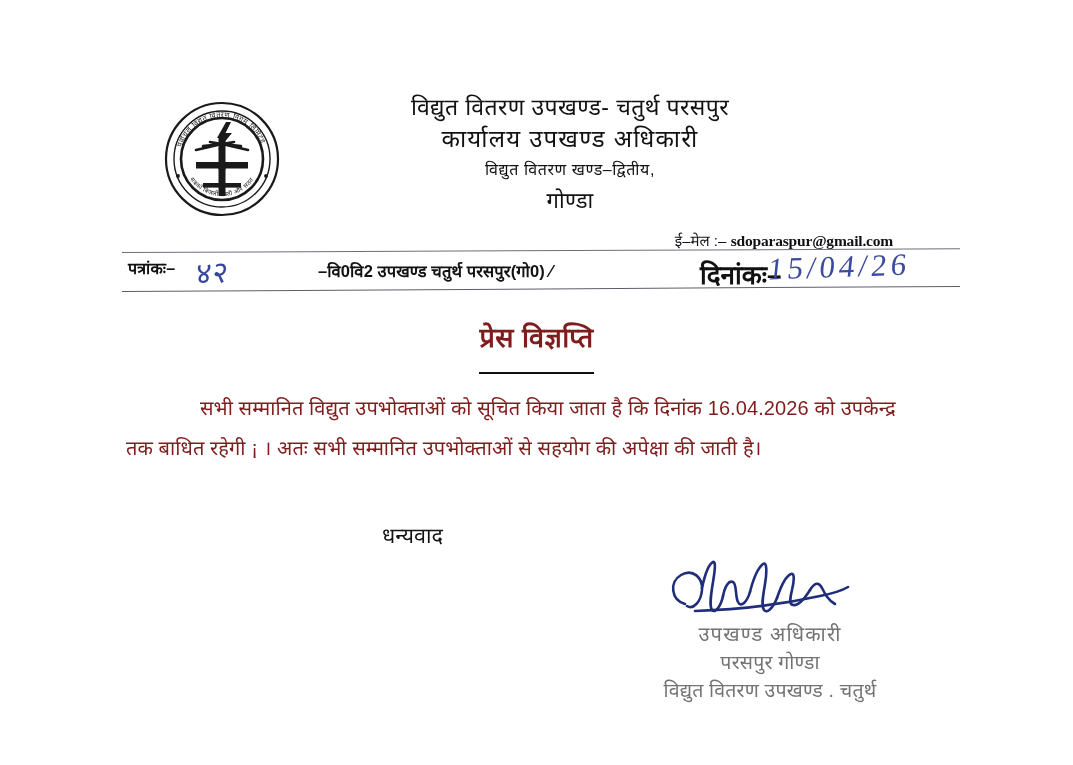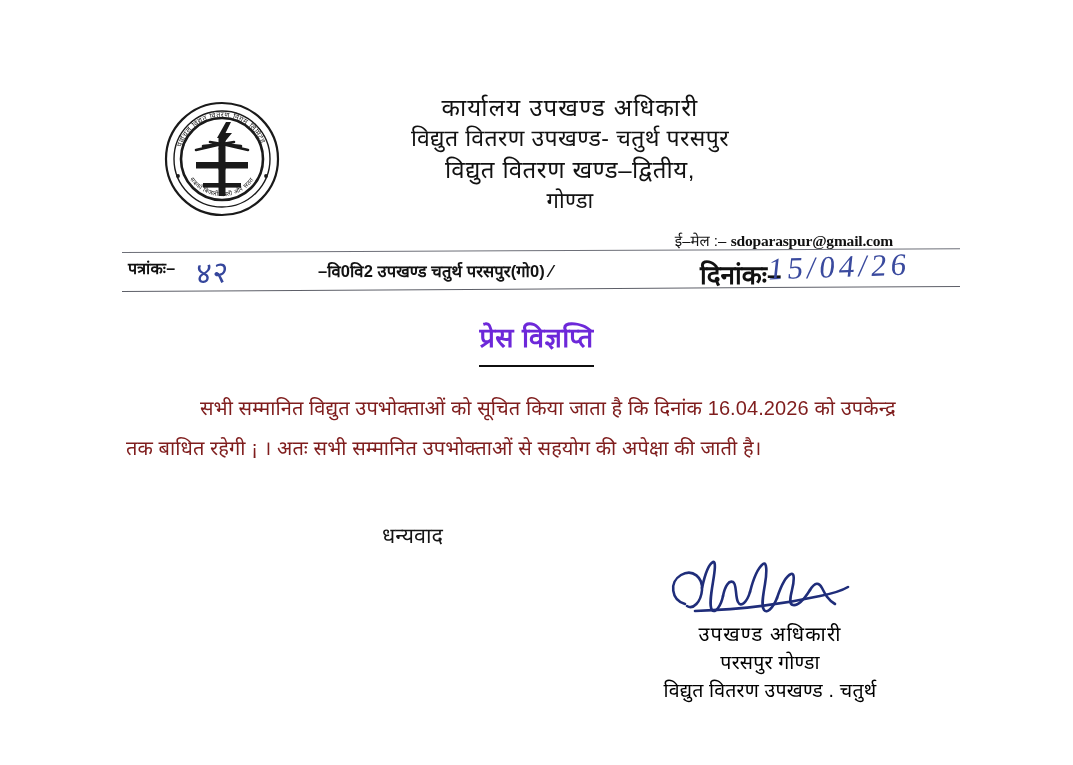--- a/index.html
+++ b/index.html
@@ -52,21 +52,21 @@
   .org-line {
     font-family: "Liberation Sans", "DejaVu Sans", sans-serif;
     font-size: 23px;
     line-height: 31px;
     color: #121212;
     letter-spacing: 0.3px;
     white-space: nowrap;
   }
   .org-line.l1 { font-size: 24px; letter-spacing: 1.2px; }
   .org-line.l2 { font-size: 23px; letter-spacing: 0.4px; }
-  .org-line.l3 { font-size: 24px; letter-spacing: 0.6px; text-align: center; }
+  .org-line.l3 { font-size: 16px; letter-spacing: 0.6px; text-align: center; }
   .org-line.l4 { font-size: 22px; }
 
   .email-row {
     position: absolute;
     left: 0;
     top: 138px;
     width: 1073px;
     text-align: right;
     padding-right: 180px;
     box-sizing: border-box;
@@ -157,23 +157,23 @@
   .doc-title {
     position: absolute;
     left: 0;
     top: 318px;
     width: 1073px;
     text-align: center;
   }
   .doc-title span {
     font-size: 27px;
     font-weight: 700;
-    color: #6d28d9;
+    color: #7f1d1d;
     border-bottom: 2.4px solid #0f0f0f;
-    padding-bottom: 12px;
+    padding-bottom: 19px;
     letter-spacing: 0.5px;
     margin-top: 13px;
   }
 
   
   .body-block {
     position: absolute;
     left: 126px;
     top: 388px;
     width: 838px;
@@ -205,21 +205,21 @@
   }
   .signature-mark {
     width: 230px;
     height: 78px;
     margin: 0 auto -6px auto;
     display: block;
   }
   .sign-line {
     font-size: 19.5px;
     line-height: 28px;
-    color: #000000;
+    color: #737373;
     white-space: nowrap;
     letter-spacing: 0.2px;
   }
   .sign-line.desig { font-size: 20px; letter-spacing: 1.2px; }
 </style>
 </head>
 <body>
 
 <div class="page">
 
@@ -248,22 +248,22 @@
 
         <path d="M59 44 L33 50 M59 44 L40 46 M59 44 L47 42 M59 44 L71 42 M59 44 L78 46 M59 44 L85 50" stroke="#1a1a1a" stroke-width="2.6" fill="none" stroke-linecap="round"></path>
         <path d="M59 44 L59 36" stroke="#1a1a1a" stroke-width="2.6"></path>
 
         <path d="M63 22 L54 38 L60 38 L55 50 L69 33 L62.5 33 L68 22 Z" fill="#1a1a1a"></path>
         <circle cx="59" cy="68" r="3.6" fill="#1a1a1a"></circle>
       </svg>
     </div>
 
     <div class="org-lines">
+      <div class="org-line l2">विद्युत वितरण  उपखण्ड- चतुर्थ परसपुर</div>
       <div class="org-line l1">कार्यालय  उपखण्ड अधिकारी</div>
-      <div class="org-line l2">विद्युत वितरण  उपखण्ड- चतुर्थ परसपुर</div>
       <div class="org-line l3">विद्युत  वितरण  खण्ड–द्वितीय,</div>
       <div class="org-line l4">गोण्डा</div>
     </div>
 
     <div class="email-row">
       <span class="email-label">ई–मेल :–</span>
       <span class="email-addr">sdoparaspur@gmail.com</span>
     </div>
   </div>
 

